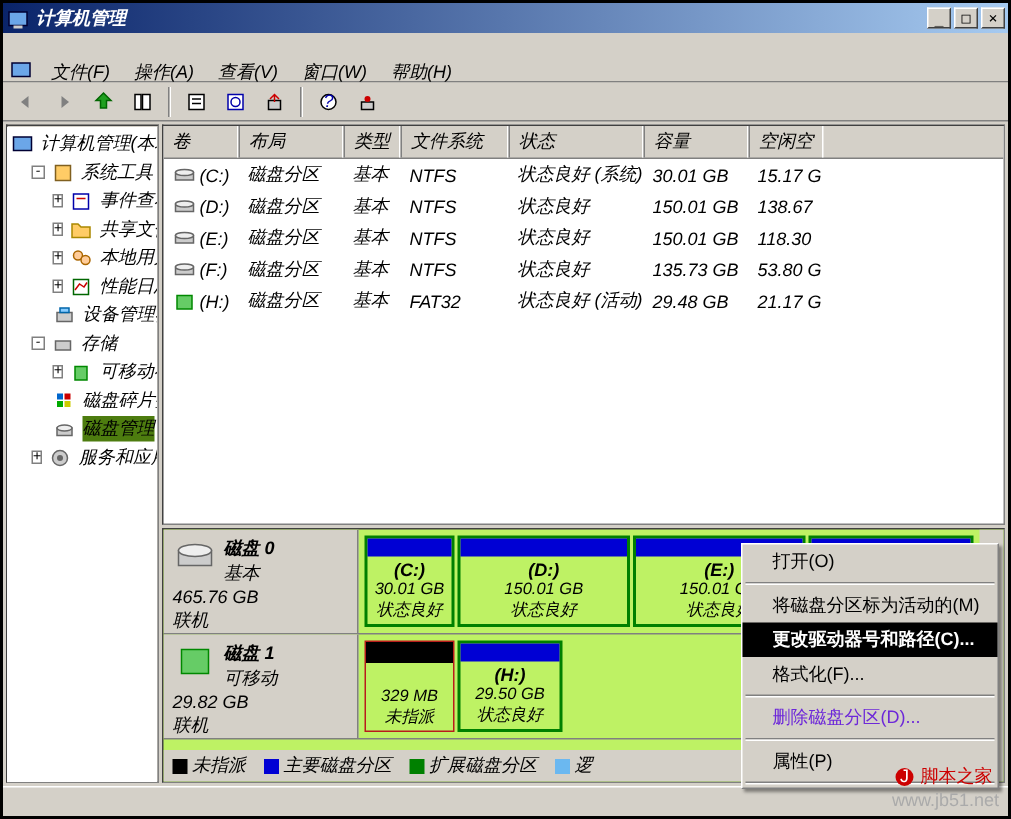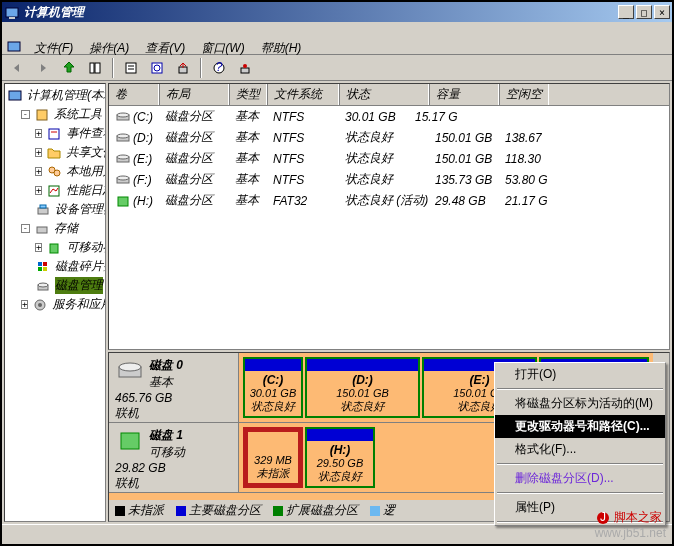--- a/index.html
+++ b/index.html
@@ -26,30 +26,30 @@
 .indent-2 { padding-left: 28px; }
 .right-pane { flex: 1; display: flex; flex-direction: column; gap: 2px; }
 .volume-list { flex: 1; background: #fff; border: 1px solid #808080; border-top-color: #404040; border-left-color: #404040; display: flex; flex-direction: column; overflow: hidden; }
 .vl-header { display: flex; background: #d4d0c8; border-bottom: 1px solid #808080; }
 .vl-header .col { padding: 2px 6px; border-right: 1px solid #fff; border-left: 1px solid #808080; white-space: nowrap; }
 .vl-header .col:first-child { border-left: none; }
 .vl-body { overflow: auto; }
 .vl-row { display: flex; padding: 1px 0; }
 .vl-row .cell { padding: 1px 6px; white-space: nowrap; display: flex; align-items: center; }
 .disk-icon { width: 16px; height: 14px; margin-right: 2px; }
-.graphical { height: 170px; background: #fdba74; border: 1px solid #808080; border-top-color: #404040; border-left-color: #404040; overflow: hidden; display: flex; flex-direction: column; }
+.graphical { height: 170px; background: #bef264; border: 1px solid #808080; border-top-color: #404040; border-left-color: #404040; overflow: hidden; display: flex; flex-direction: column; }
 .disk-row { display: flex; border-bottom: 1px solid #808080; height: 70px; }
 .disk-info { width: 130px; background: #d4d0c8; padding: 4px 6px; border-right: 1px solid #808080; }
 .disk-info .hdicon { float: left; width: 30px; height: 26px; margin-right: 4px; }
 .disk-info b { font-weight: bold; }
 .partitions { flex: 1; display: flex; padding: 4px; gap: 2px; }
 .partition { border: 2px solid #008000; display: flex; flex-direction: column; padding: 0; }
 .partition .pbar { height: 14px; background: #0000d4; }
 .partition .pbody { padding: 2px 4px; font-size: 11px; text-align: center; white-space: nowrap; }
-.partition.unalloc { border: 5px solid #b91c1c; align-items: center; }
+.partition.unalloc { border: 1px solid #b91c1c; }
 .partition.unalloc .pbar { background: #000; }
 .graphical-scroll { width: 16px; background: #d4d0c8; }
 .legend { background: #d4d0c8; padding: 2px 6px; display: flex; gap: 12px; align-items: center; font-size: 11px; }
 .legend .sw { width: 10px; height: 10px; display: inline-block; margin-right: 3px; vertical-align: middle; }
 .statusbar { height: 20px; background: #d4d0c8; border-top: 1px solid #fff; padding: 2px 6px; }
 .context-menu { position: absolute; background: #d4d0c8; border: 1px solid #808080; border-top-color: #fff; border-left-color: #fff; box-shadow: 2px 2px 2px rgba(0,0,0,0.4); z-index: 100; }
 .cm-item { padding: 3px 12px 3px 20px; white-space: nowrap; cursor: pointer; }
 .cm-item:hover, .cm-item.highlight { background: #000000; color: #fff; font-weight: bold; }
 .cm-item.disabled { color: #6d28d9; }
 .cm-sep { height: 1px; border-top: 1px solid #808080; border-bottom: 1px solid #fff; margin: 2px 2px; }
@@ -283,20 +283,21 @@
               <div class="cell col-v">
                 <svg class="disk-icon" width="16" height="14">
                   <rect x="2" y="5" width="12" height="5" fill="#ccc" stroke="#666"></rect>
                   <ellipse cx="8" cy="5" rx="6" ry="2" fill="#eee" stroke="#666"></ellipse>
                 </svg>
                 <span>(C:)</span>
               </div>
               <div class="cell col-l">磁盘分区</div>
               <div class="cell col-t">基本</div>
               <div class="cell col-fs">NTFS</div>
+              <div class="cell col-st">状态良好 (系统)</div>
               <div class="cell col-cap">30.01 GB</div>
               <div class="cell col-free">15.17 G</div>
             </div>
             <div class="vl-row">
               <div class="cell col-v">
                 <svg class="disk-icon" width="16" height="14">
                   <rect x="2" y="5" width="12" height="5" fill="#ccc" stroke="#666"></rect>
                   <ellipse cx="8" cy="5" rx="6" ry="2" fill="#eee" stroke="#666"></ellipse>
                 </svg>
                 <span>(D:)</span>

